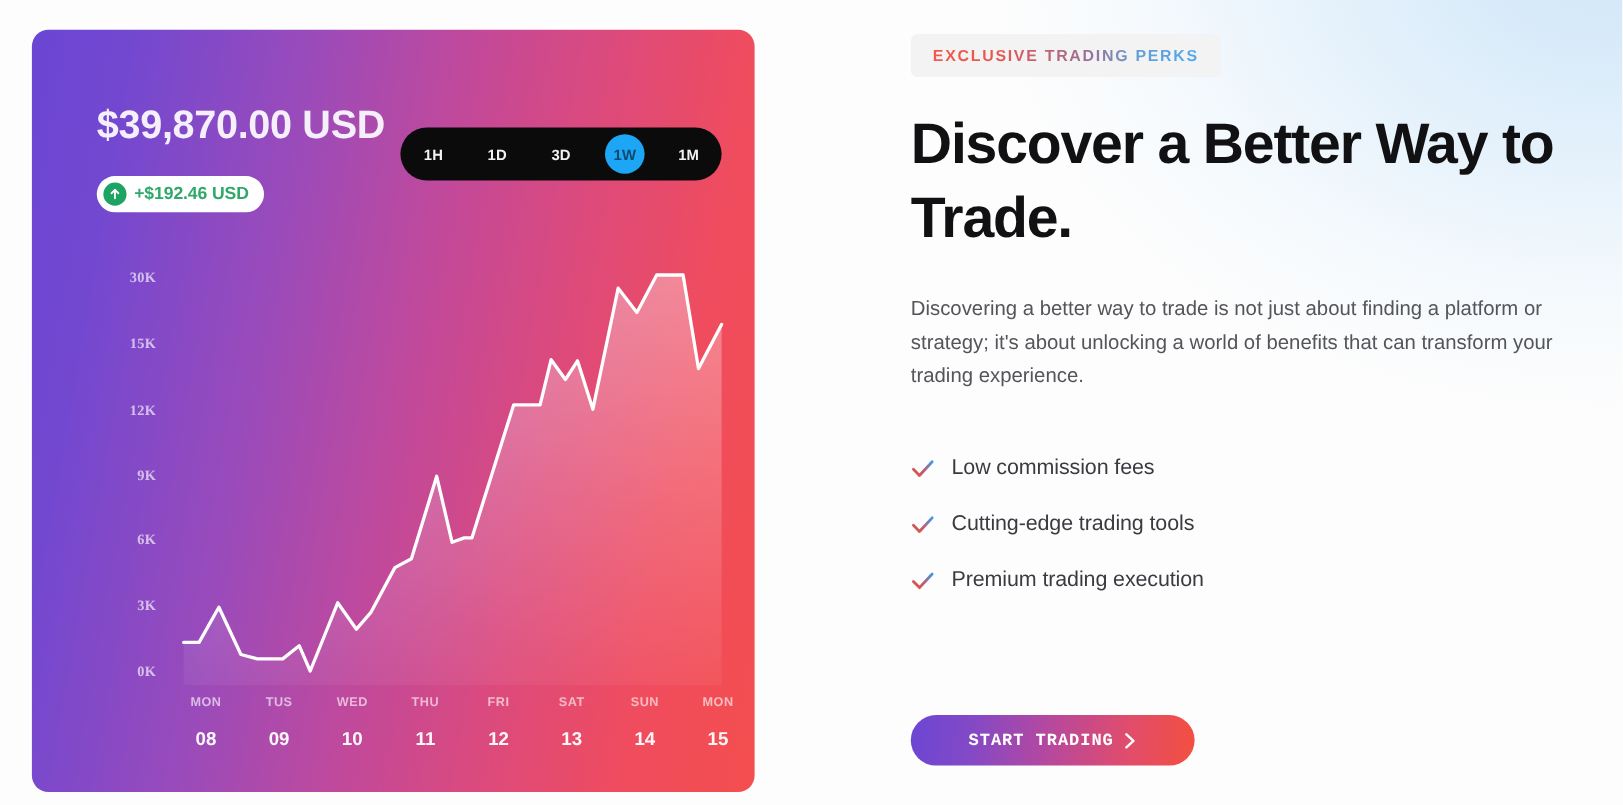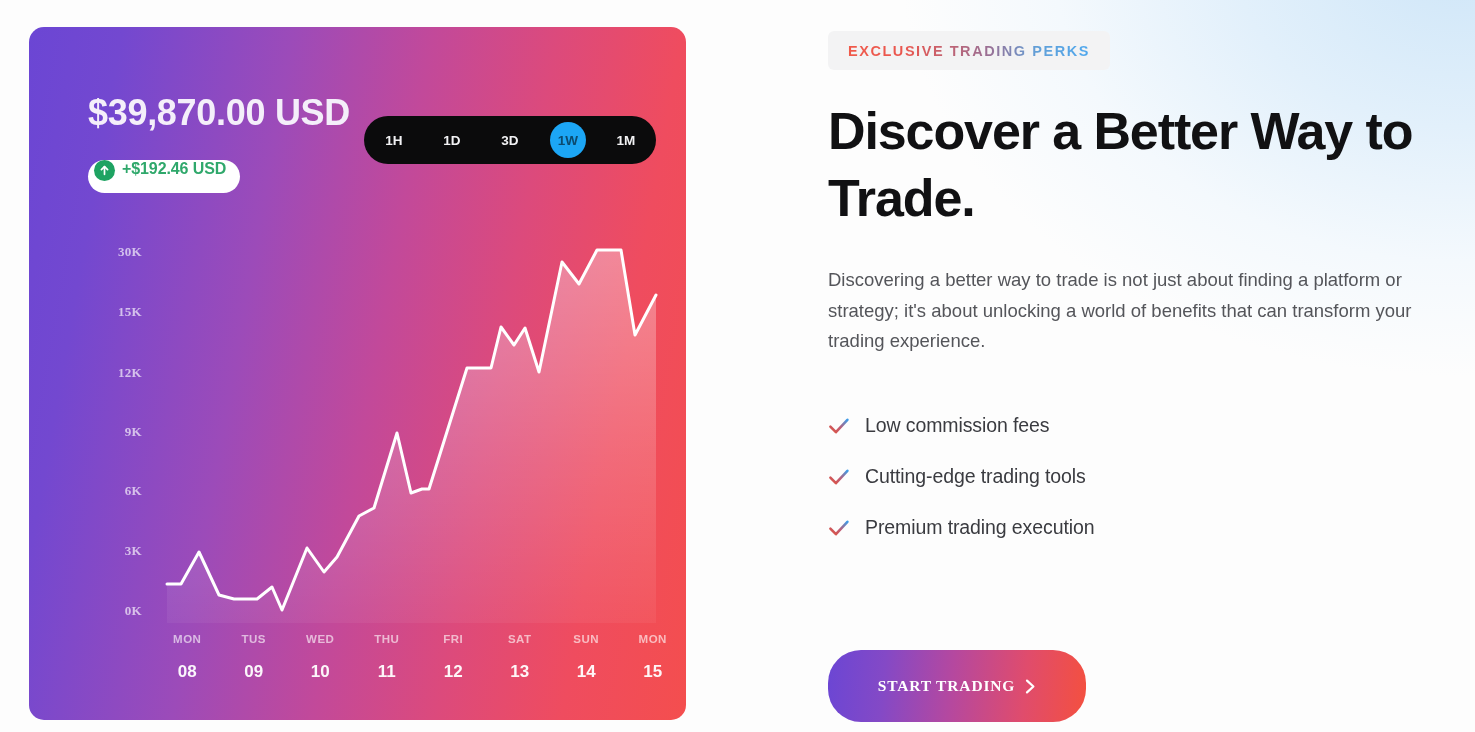--- a/index.html
+++ b/index.html
@@ -34,21 +34,21 @@
   #card-price {
     position:absolute; left:59px; top:65px;
     font-size:36px; font-weight:700; letter-spacing:-0.3px;
     color:#F4EFFA;
     white-space:nowrap;
   }
 
   #change-pill {
     position:absolute; left:59px; top:133px;
     height:33px;
-    display:flex; 
+    display:flex; align-items:center;
     gap:7px;
     padding:0 14px 0 6px;
     background:#FFFFFF;
     border-radius:17px;
   }
   #change-arrow-icon {
     width:21px; height:21px; flex:none;
     border-radius:50%;
     background:#1EA362;
     display:flex; align-items:center; justify-content:center;
@@ -158,28 +158,28 @@
   .check-icon svg { display:block; }
   .feature-label {
     font-size:19.5px;
     color:#3A3B40;
     letter-spacing:-0.1px;
     white-space:nowrap;
   }
 
   #cta-button {
     position:absolute; left:0; top:650px;
-    width:258px; height:72px;
+    width:258px; height:46px;
     display:flex; align-items:center; justify-content:center;
     gap:10px;
     border:none;
     border-radius:33px;
     background:linear-gradient(95deg,#6B46D4 0%,#8449C6 22%,#B5489F 48%,#E04C6C 76%,#F4503F 100%);
     cursor:pointer;
-    font-family:Liberation Serif, serif;
+    font-family:Liberation Mono, monospace;
   }
   #cta-label {
     font-size:15.5px; font-weight:700; letter-spacing:0.85px;
     color:#FFFFFF;
     white-space:nowrap;
   }
   #cta-chevron-icon { display:block; }
 </style>
 </head>
 <body>

